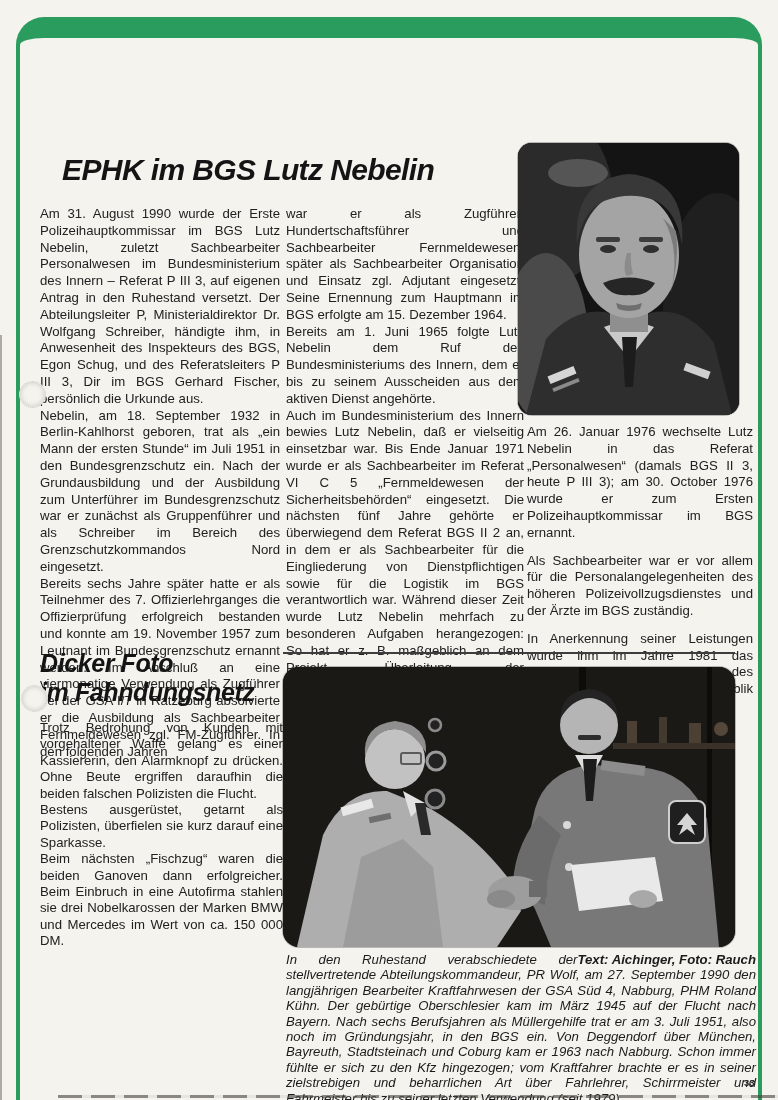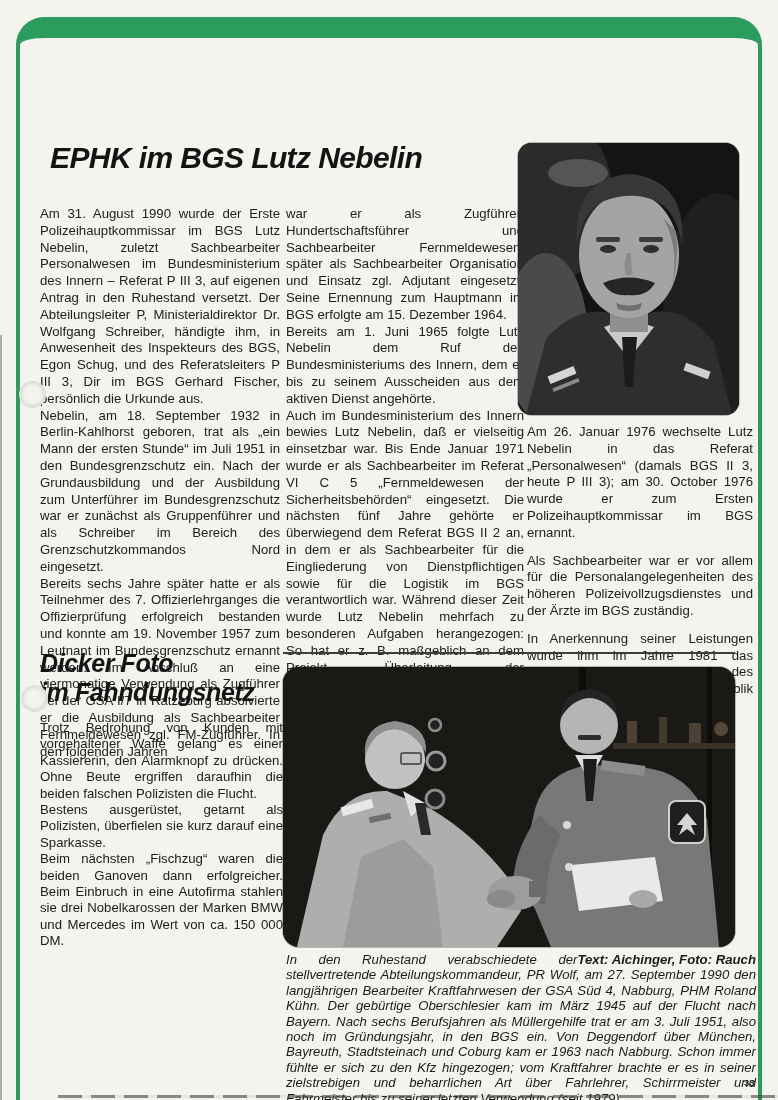--- a/index.html
+++ b/index.html
@@ -14,21 +14,21 @@
   .green-frame{
     position:absolute;left:16px;top:17px;width:746px;height:1090px;
     box-sizing:border-box;
     border-top:21px solid var(--accent);
     border-left:4px solid var(--accent);
     border-right:4px solid var(--accent);
     border-radius:28px 28px 0 0;
     pointer-events:none;
   }
   .headline1{
-    position:absolute;left:46px;top:137px;margin:4px;
+    position:absolute;left:46px;top:137px;margin:16px;
     font-size:30px;line-height:34px;font-weight:bold;font-style:italic;
     letter-spacing:-0.6px;color:#141414;white-space:nowrap;
   }
   .headline2{
     position:absolute;left:40px;top:649px;margin:0;
     font-size:25px;line-height:29px;font-weight:bold;font-style:italic;
     letter-spacing:-0.4px;color:#141414;white-space:nowrap;
   }
   .col{
     position:absolute;font-size:13.2px;line-height:16.8px;

